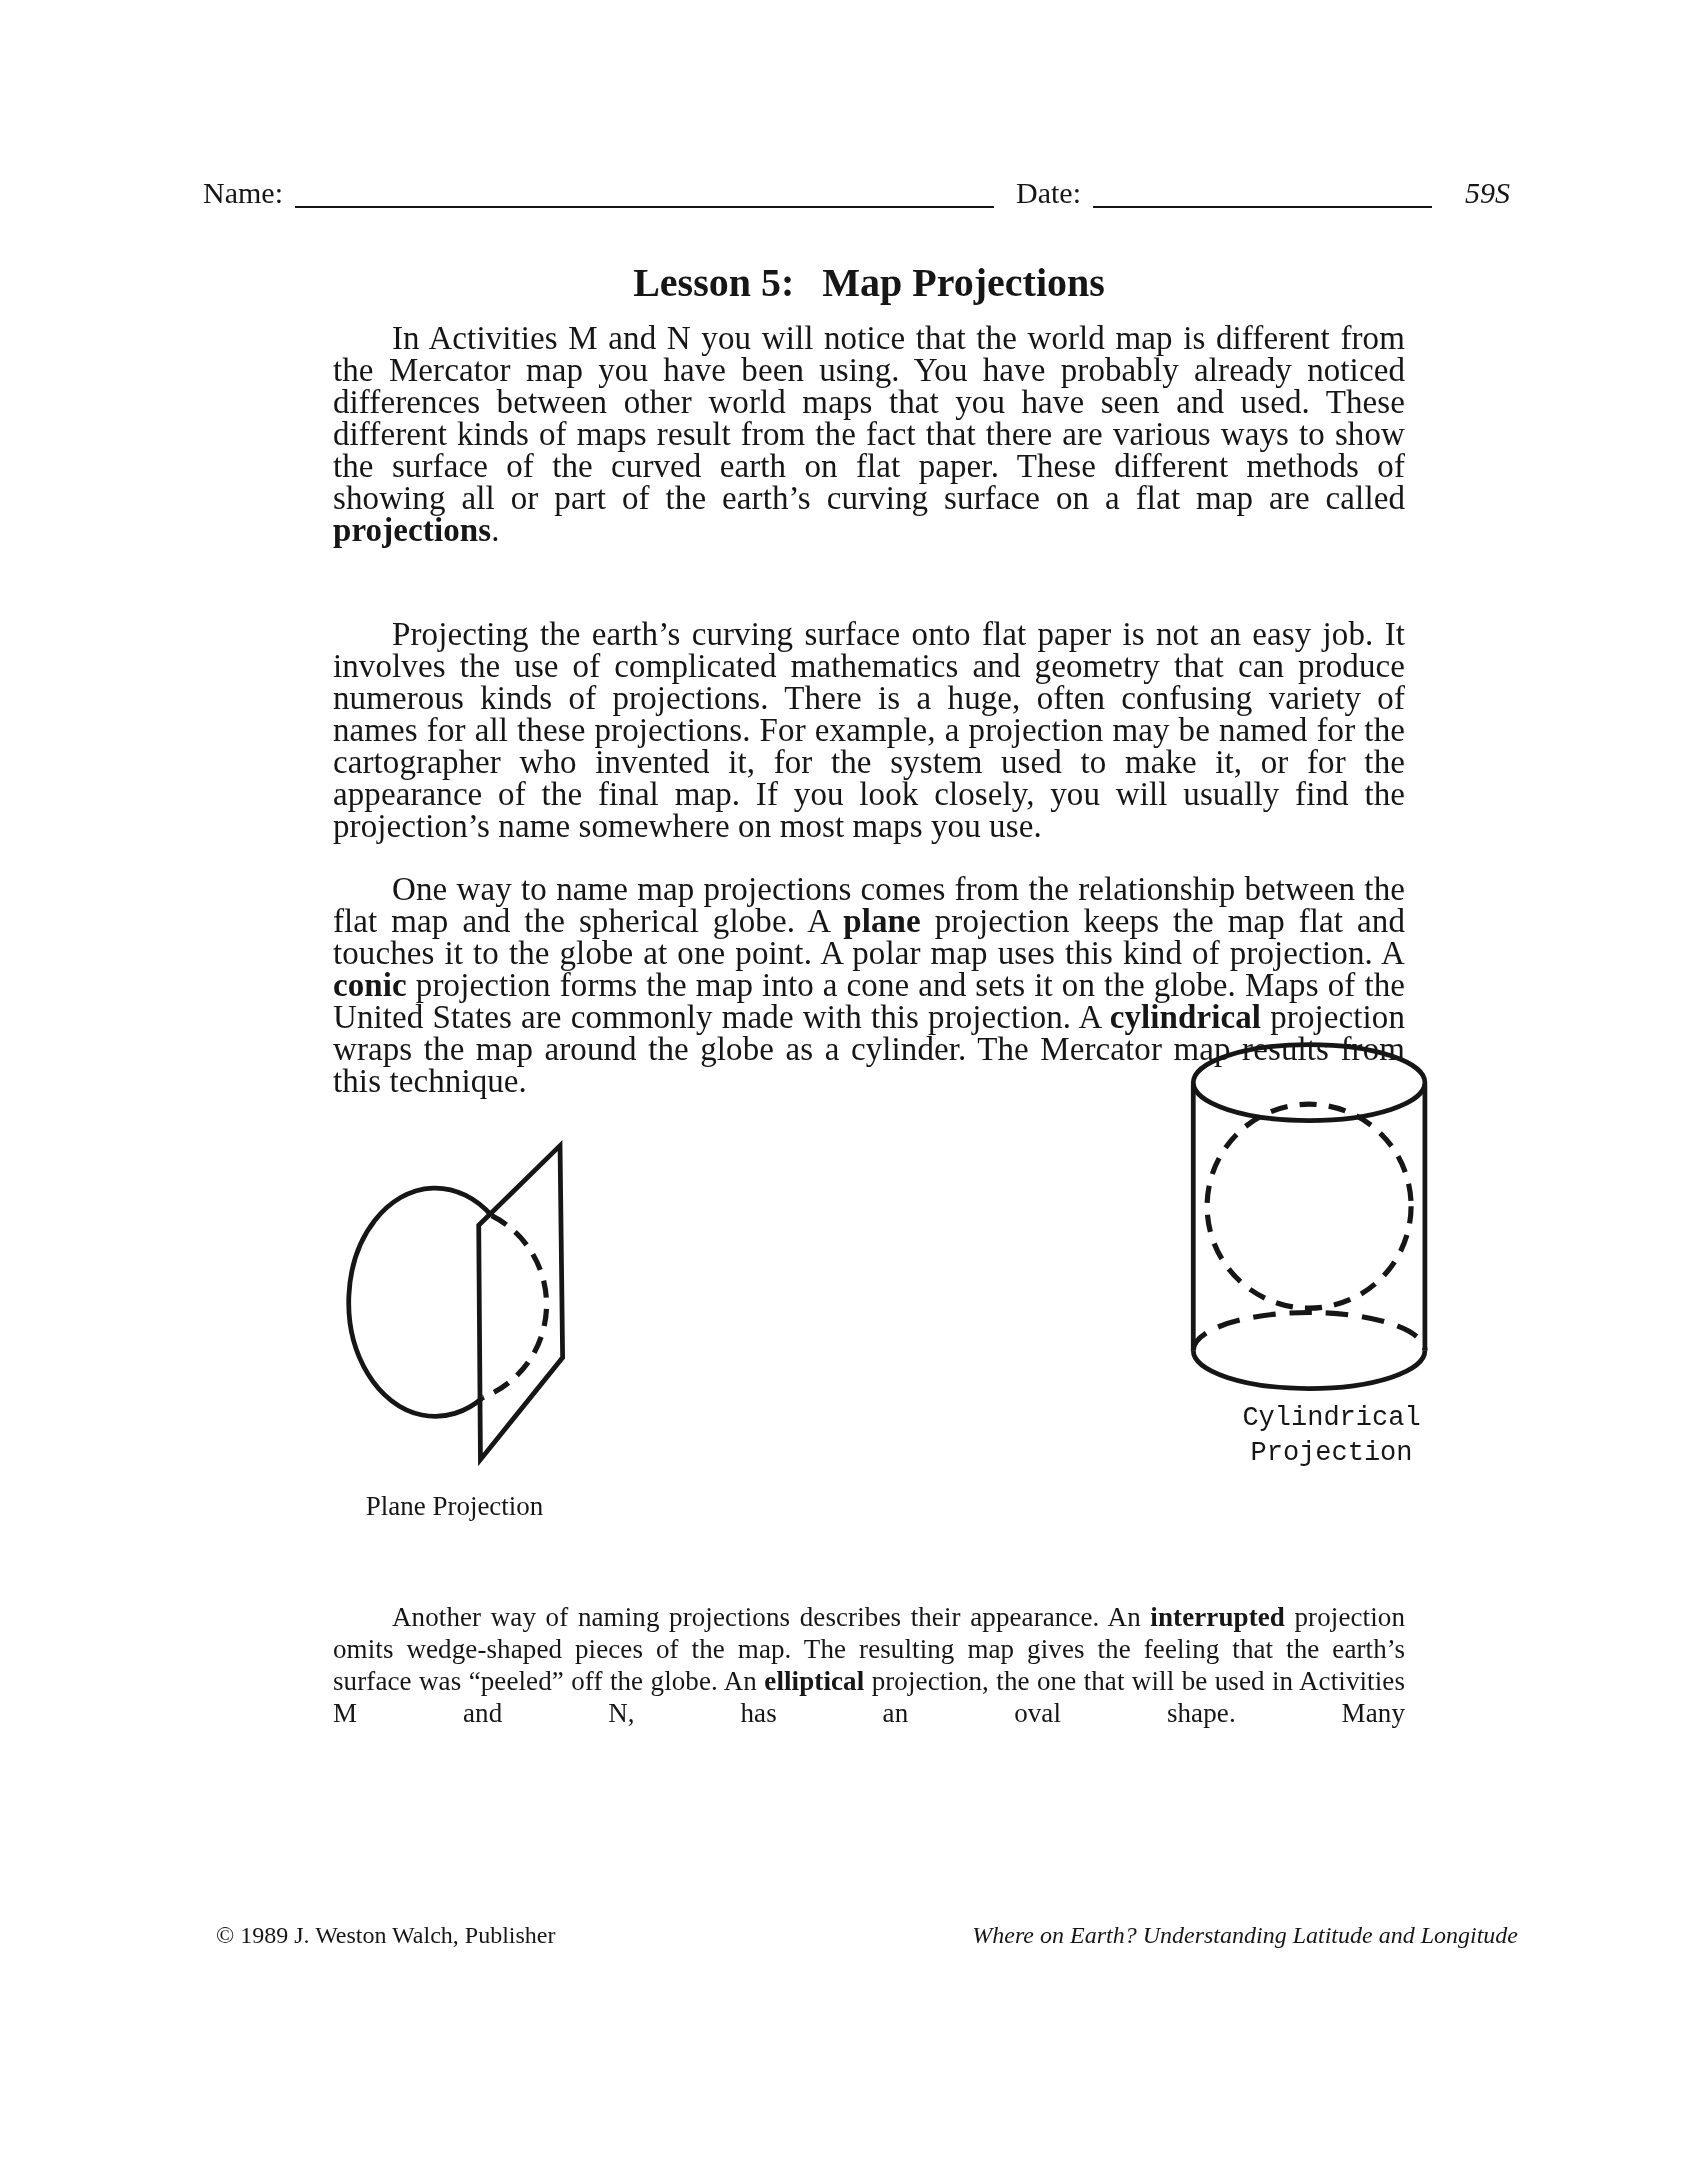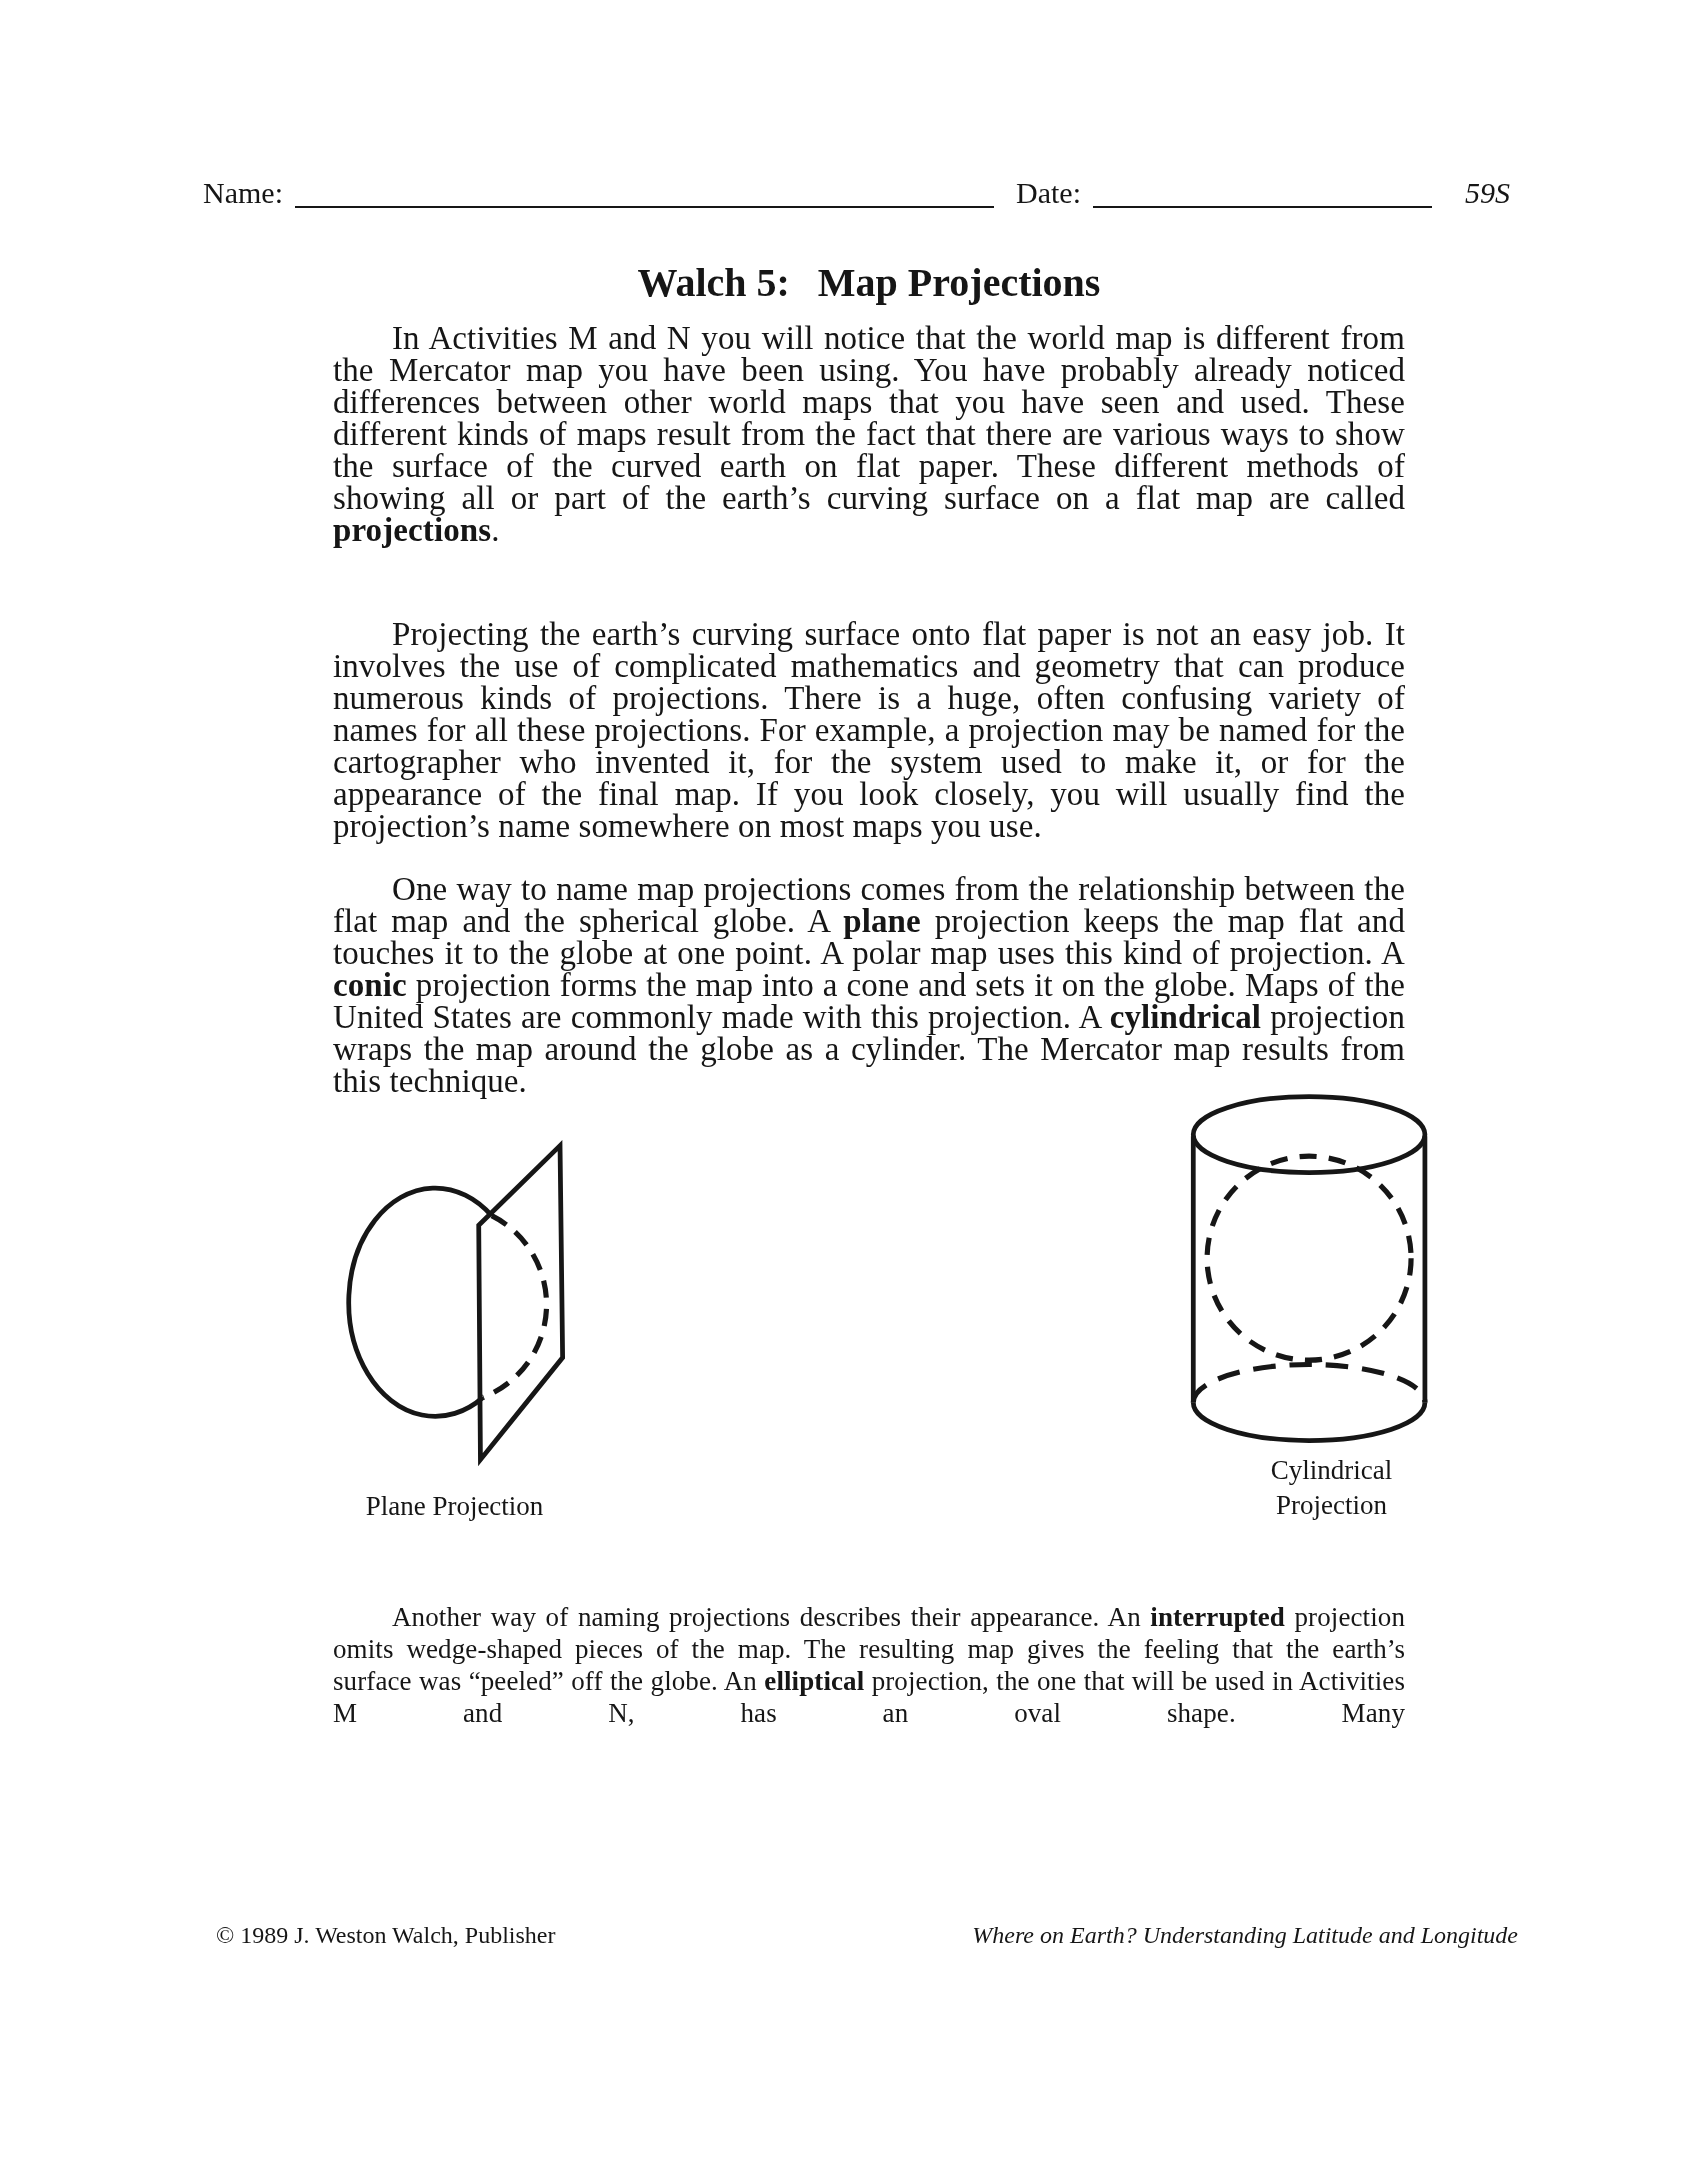--- a/index.html
+++ b/index.html
@@ -32,21 +32,21 @@
   .para.p3{margin-top:31px;}
   .para-last{
     position:absolute;left:333px;top:1601px;width:1072px;margin:0;
     font-size:27px;line-height:32px;text-align:justify;text-align-last:justify;
     text-indent:59px;letter-spacing:0.1px;
   }
   
   .figure{position:absolute;}
   .fig-plane{left:303px;top:1124px;width:303px;}
   .fig-conic{left:735px;top:1107px;width:346px;}
-  .fig-cyl{left:1150px;top:1081px;width:294px;}
+  .fig-cyl{left:1150px;top:1029px;width:294px;font-family:Liberation Mono, monospace;}
   .figure svg{display:block;}
   .fig-label{
     font-size:27px;line-height:35px;text-align:center;
   }
   .fig-plane .fig-label{margin-top:19px;}
   .fig-conic .fig-label{margin-top:3.5px;}
   .fig-cyl .fig-label{margin-top:8.6px;margin-left:69px;width:225px;}
   .ink{stroke:#161616;fill:none;}
   
   .footer{
@@ -63,21 +63,21 @@
 
   <div class="header">
     <span>Name:</span>
     <span class="fill-line name-line"></span>
     <span>Date:</span>
     <span class="fill-line date-line"></span>
     <span class="pagenum">59S</span>
   </div>
 
   <h1 class="title">
-    <span>Walch 5:</span><span class="title-gap"></span><span>Map Projections</span>
+    <span>Lesson 5:</span><span class="title-gap"></span><span>Map Projections</span>
   </h1>
 
   <div class="body-text">
     <p class="para p1"><span>In Activities M and N you will notice that the world map is different from the Mercator map you have been using. You have probably already noticed differences between other world maps that you have seen and used. These different kinds of maps result from the fact that there are various ways to show the surface of the curved earth on flat paper. These different methods of showing all or part of the earth’s curving surface on a flat map are called </span><b>projections</b><span>.</span></p>
     <p class="para p2"><span>Projecting the earth’s curving surface onto flat paper is not an easy job. It involves the use of complicated mathematics and geometry that can produce numerous kinds of projections. There is a huge, often confusing variety of names for all these projections. For example, a projection may be named for the cartographer who invented it, for the system used to make it, or for the appearance of the final map. If you look closely, you will usually find the projection’s name somewhere on most maps you use.</span></p>
     <p class="para p3"><span>One way to name map projections comes from the relationship between the flat map and the spherical globe. A </span><b>plane</b><span> projection keeps the map flat and touches it to the globe at one point. A polar map uses this kind of projection. A </span><b>conic</b><span> projection forms the map into a cone and sets it on the globe. Maps of the United States are commonly made with this projection. A </span><b>cylindrical</b><span> projection wraps the map around the globe as a cylinder. The Mercator map results from this technique.</span></p>
   </div>
 
   <div class="figure fig-plane">
     <svg width="303" height="346" viewBox="0 0 350 400">

